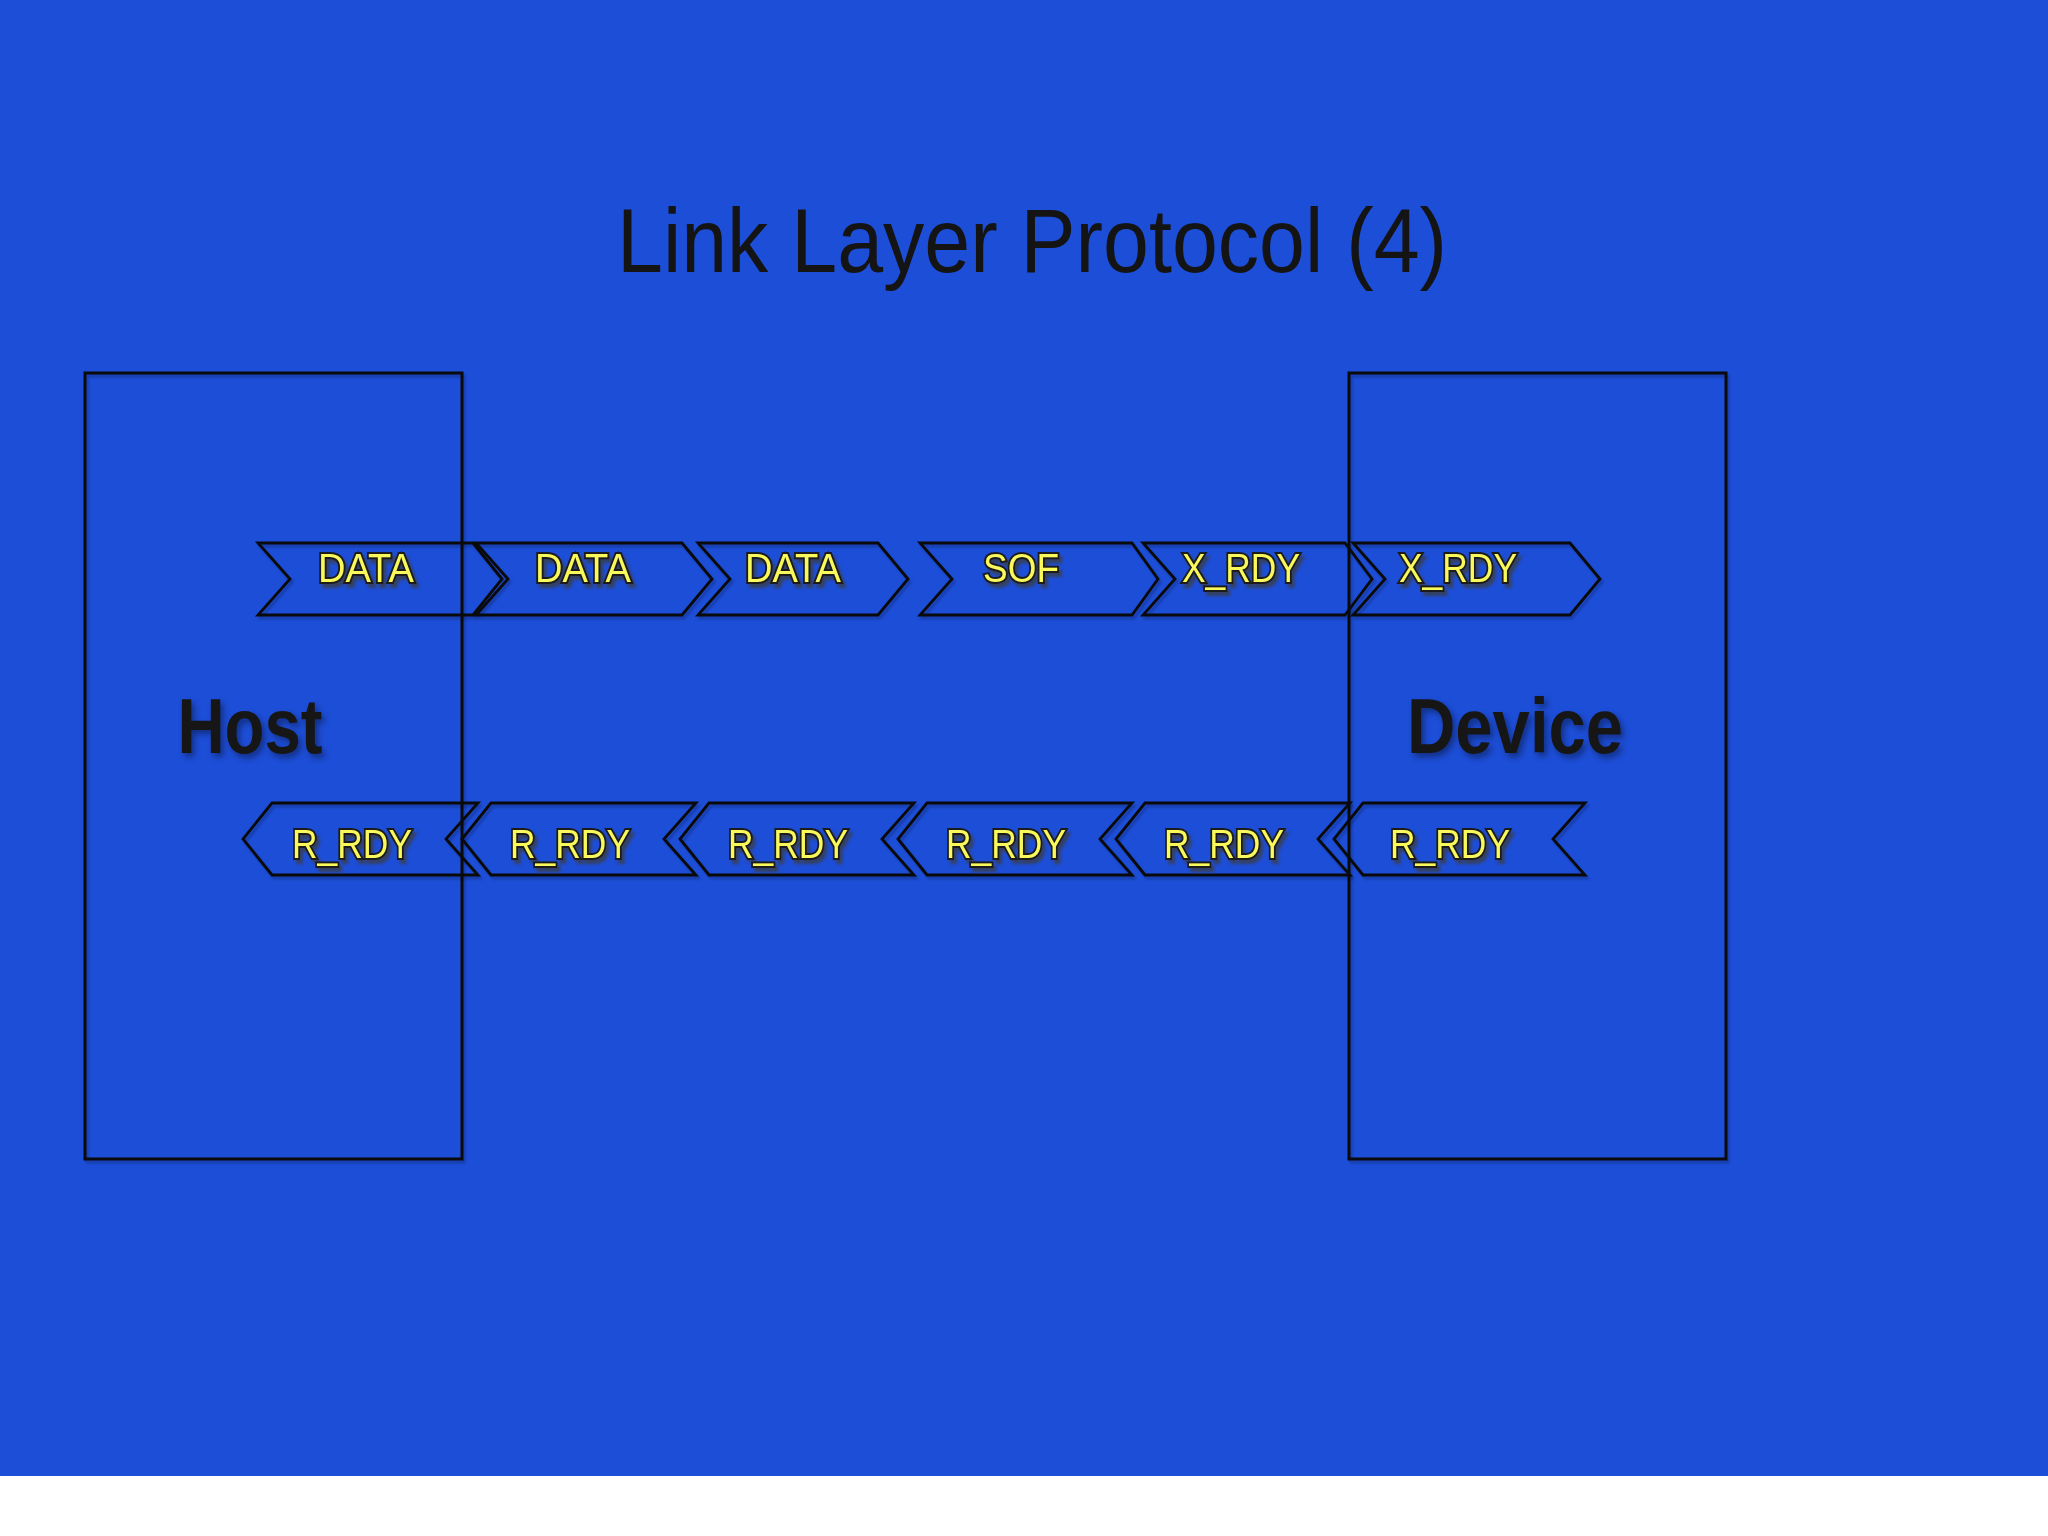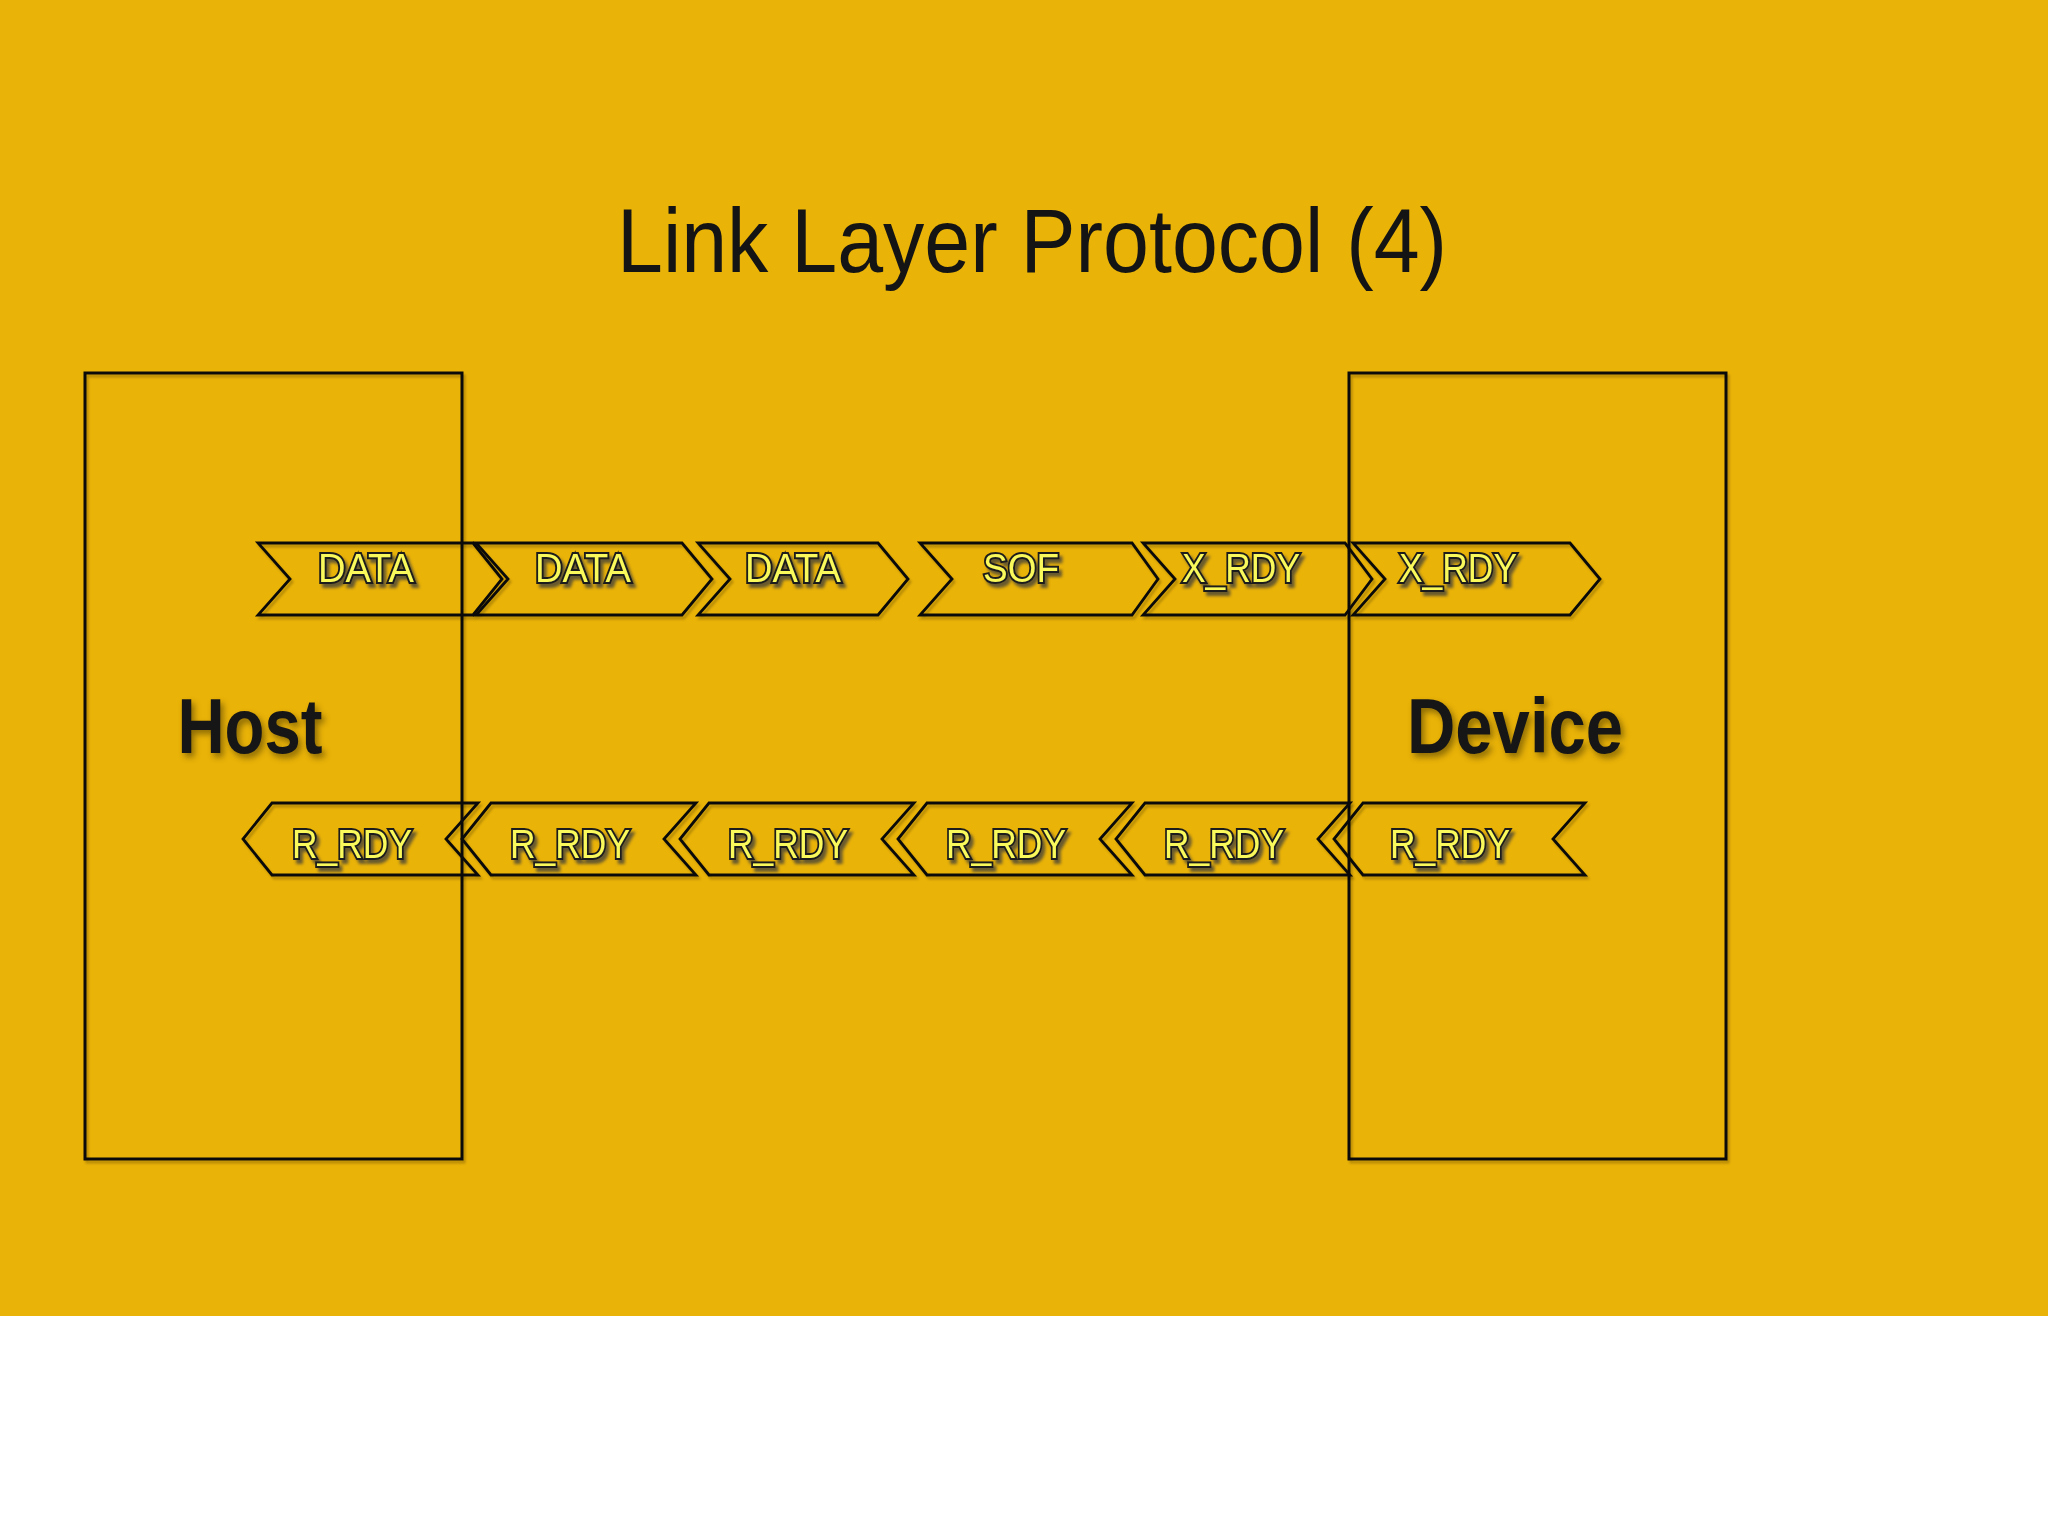--- a/index.html
+++ b/index.html
@@ -3,22 +3,22 @@
 <meta charset="utf-8">
 <style>
   html, body {
     margin: 0;
     padding: 0;
     background: #ffffff;
   }
   .slide {
     position: relative;
     width: 2048px;
-    height: 1316px;
-    background: #eab308;
+    height: 1476px;
+    background: #1d4ed8;
     overflow: hidden;
   }
   svg { display: block; }
 
   .title-text {
     font-family: "Liberation Sans", sans-serif;
     font-size: 90px;
     font-weight: 400;
     fill: #141414;
   }

